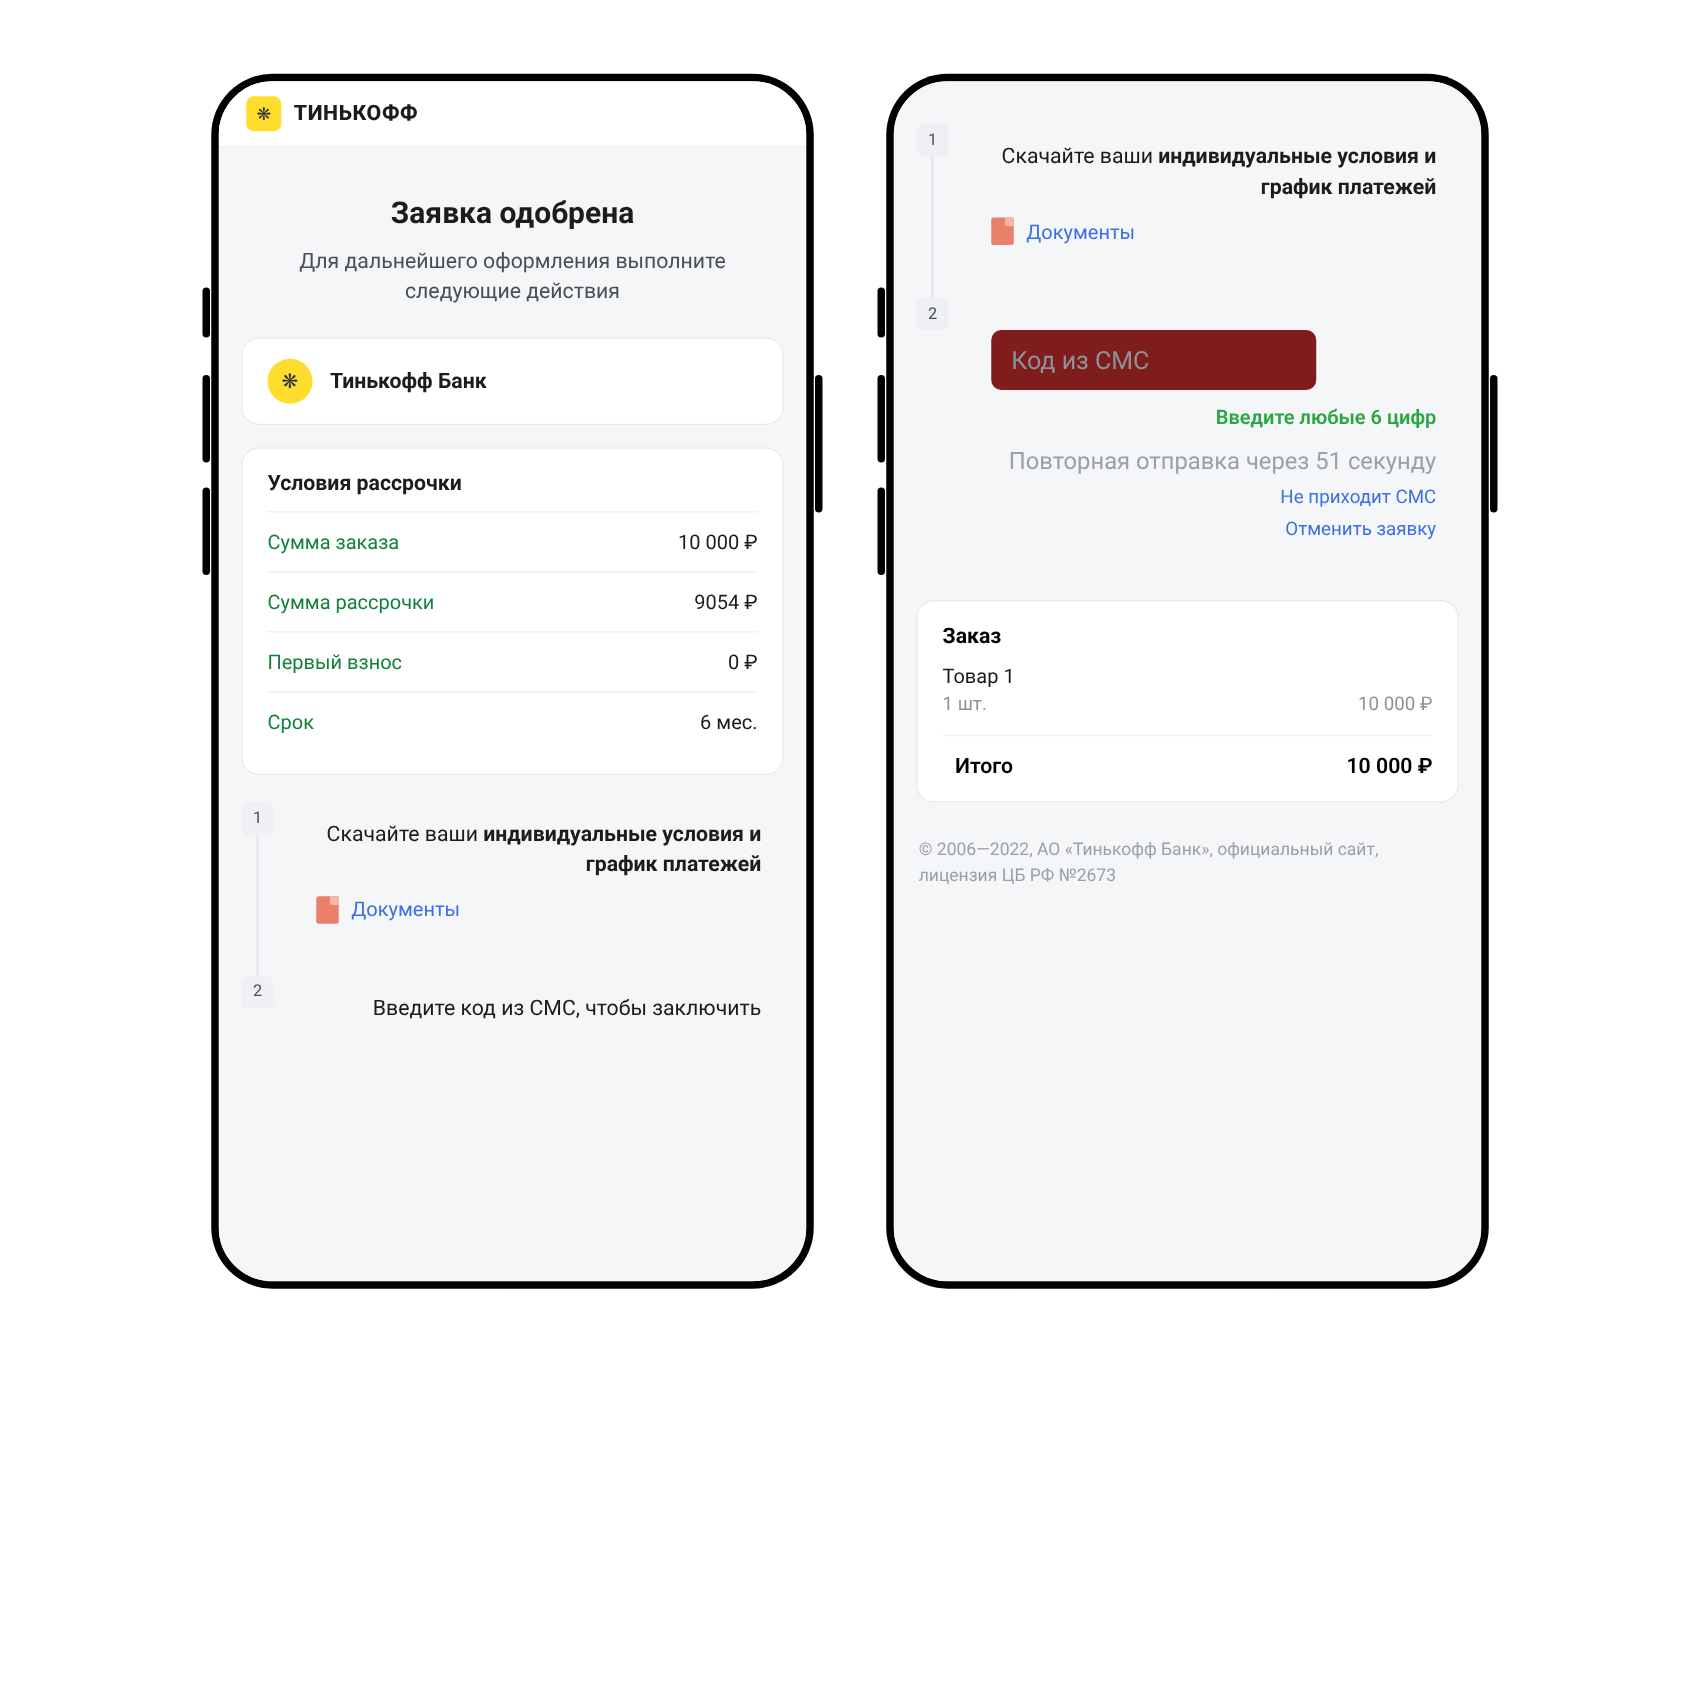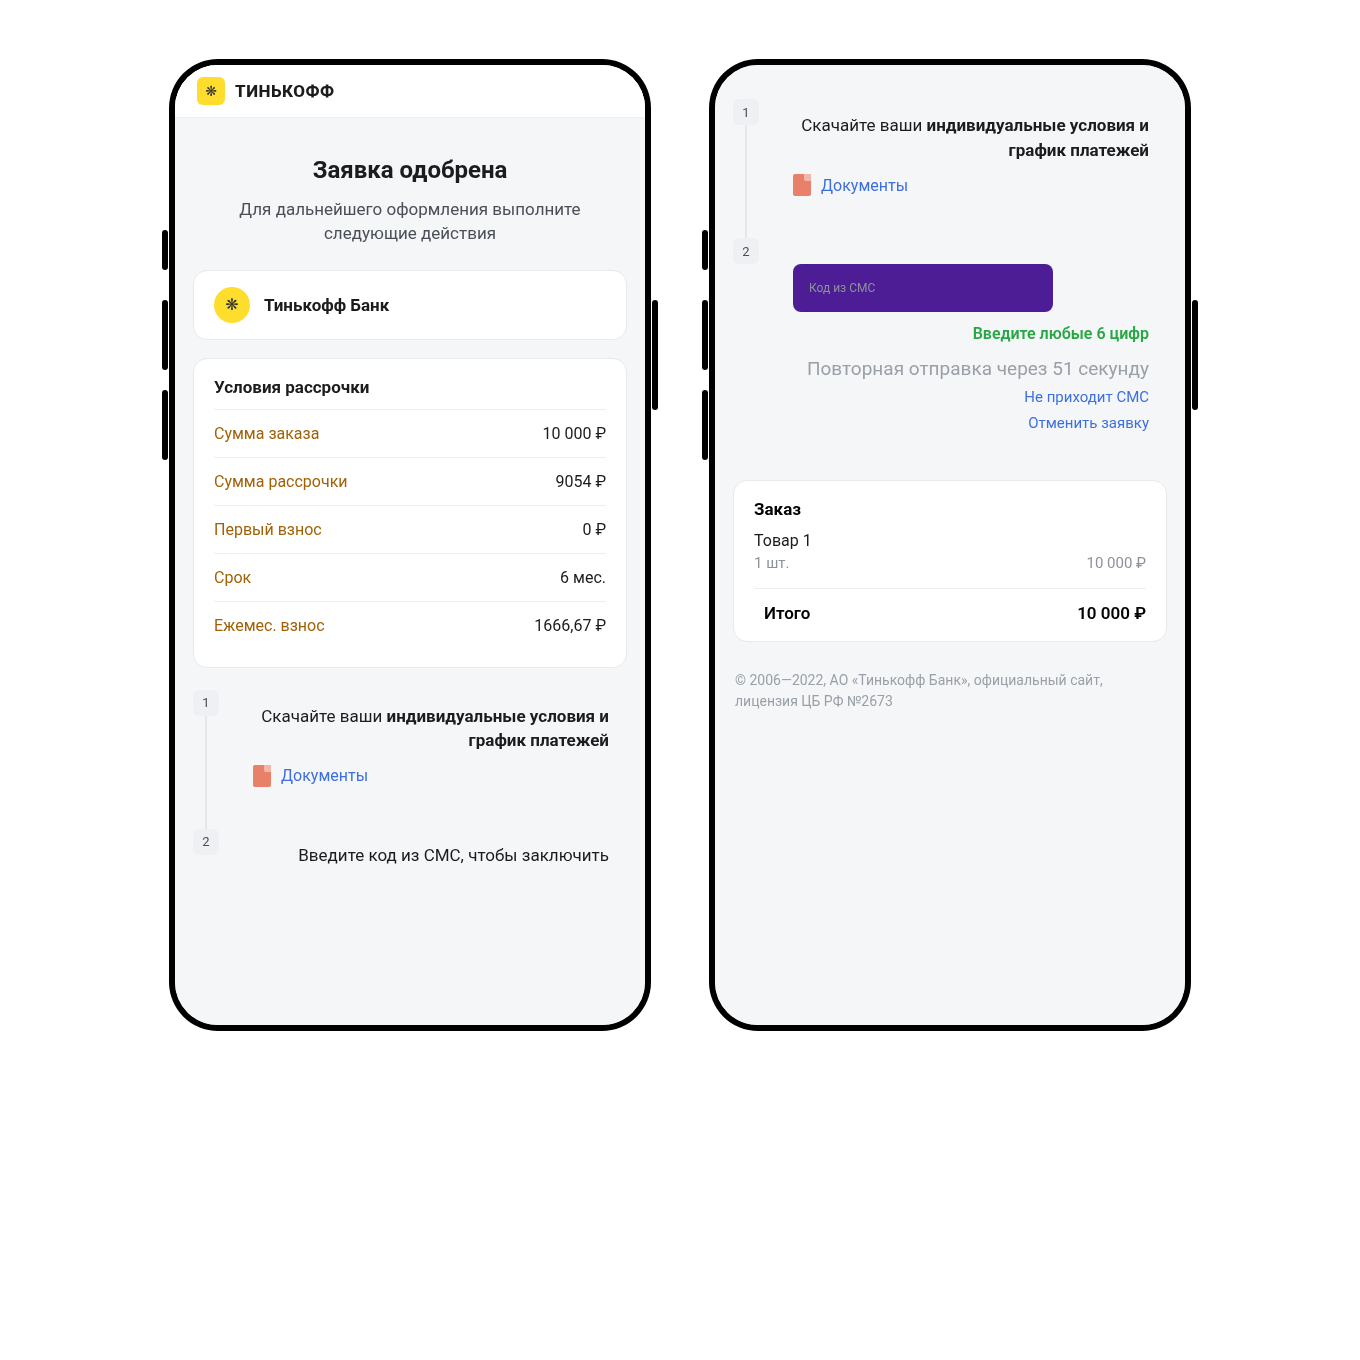--- a/index.html
+++ b/index.html
@@ -107,21 +107,21 @@
     font-weight: 700; font-size: 17px; color:#1c1c1e;
     margin-bottom: 12px;
   }
   .row {
     display: flex; justify-content: space-between;
     padding: 14px 0;
     border-top: 1px solid #eceef0;
     font-size: 16px;
   }
   .row:first-of-type { border-top: none; }
-  .row .label { color:#a16207; }
+  .row .label { color:#15803d; }
   .row .value { color:#1c1c1e; }
 
   
   .steps { margin-top: 6px; }
   .step {
     display: flex; gap: 16px;
     align-items:flex-start;
     position: relative;
   }
   .step-num {
@@ -166,26 +166,26 @@
   .doc-icon::after {
     content:""; position:absolute; right:0; top:0;
     width:7px; height:7px; background:#f3b6a8;
     border-bottom-left-radius:2px;
   }
   .doc-label { color:#3d6fe3; font-size:16px; }
 
   
   .sms-input {
     margin-top: 12px;
-    background:#4c1d95;
+    background:#7f1d1d;
     border-radius:8px;
     height:48px;
     display:flex; align-items:center;
     padding: 0 16px;
-    color:#8d929a; font-size:12px;
+    color:#8d929a; font-size:20px;
     max-width: 260px;
   }
   .hint-green { color:#28a745; font-weight:600; font-size:16px; margin-top:12px; }
   .hint-gray { color:#9aa0a8; font-size:19px; margin-top:14px; }
   .link-blue { color:#3d6fe3; font-size:15px; margin-top:8px; display:block; }
 
   
   .order-title { font-weight:700; font-size:17px; margin-bottom:12px; }
   .order-line1 { font-size:16px; color:#1c1c1e; margin-bottom:4px; }
   .order-line2 { display:flex; justify-content:space-between; font-size:15px; color:#8d929a; padding-bottom:16px; border-bottom:1px solid #eceef0;}
@@ -236,24 +236,20 @@
               <span class="label">Сумма рассрочки</span>
               <span class="value">9054 ₽</span>
             </div>
             <div class="row">
               <span class="label">Первый взнос</span>
               <span class="value">0 ₽</span>
             </div>
             <div class="row">
               <span class="label">Срок</span>
               <span class="value">6 мес.</span>
-            </div>
-            <div class="row">
-              <span class="label">Ежемес. взнос</span>
-              <span class="value">1666,67 ₽</span>
             </div>
           </div>
 
           <div class="steps">
             <div class="step">
               <div class="step-line"></div>
               <div class="step-num">1</div>
               <div class="step-body">
                 <div class="step-text">
                   <span>Скачайте ваши </span><b>индивидуальные условия и график платежей</b>

